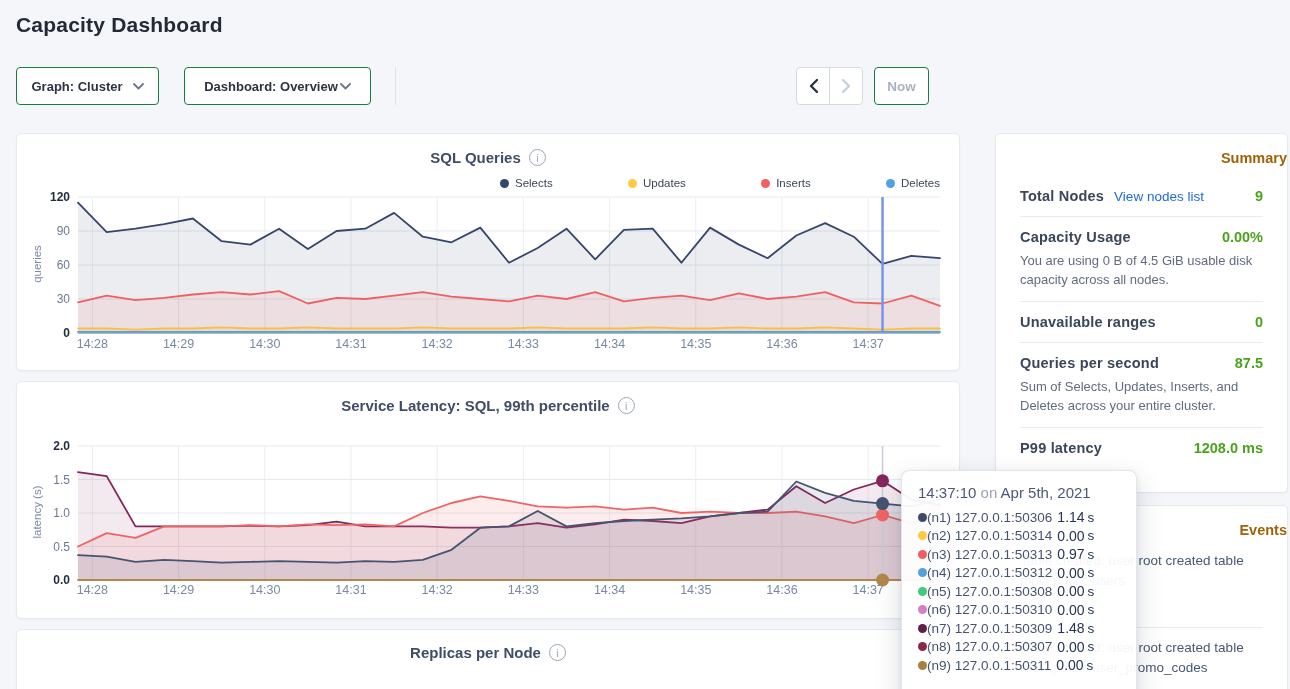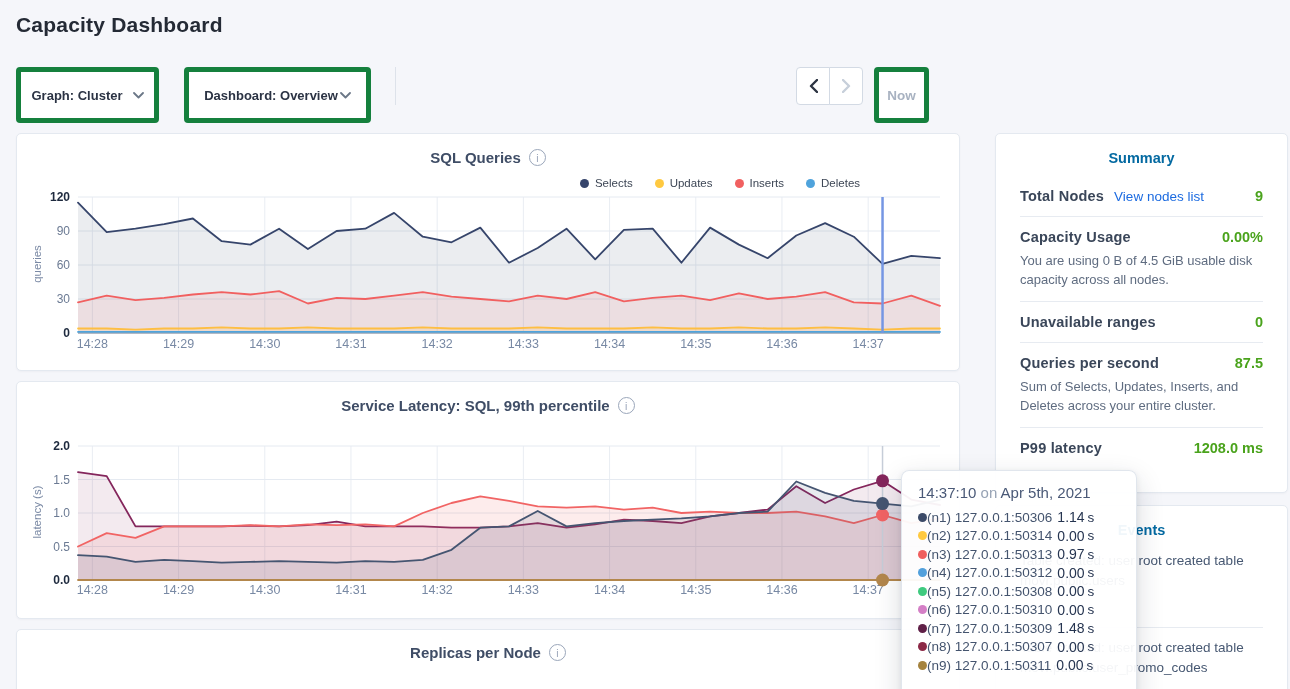--- a/index.html
+++ b/index.html
@@ -1,21 +1,21 @@
 <!DOCTYPE html>
 <html><head>
 <meta charset="utf-8">
 <style>
   *{box-sizing:border-box;margin:0;padding:0}
   html,body{width:1290px;height:689px}
   body{font-family:"Liberation Sans","DejaVu Sans",sans-serif;background:#f5f6fa;color:#242a35;-webkit-font-smoothing:antialiased}
   .page{position:relative;width:1290px;height:689px;overflow:hidden}
   h1{position:absolute;left:16px;top:13px;font-size:21px;font-weight:600;color:#242a35;letter-spacing:.2px}
   
-  .btn{position:absolute;top:67px;height:56px;background:#fff;border:5px solid #15803d;border-radius:4px;display:flex;align-items:center;justify-content:center;cursor:pointer;font-size:13px;font-weight:bold;color:#2b3344}
+  .btn{position:absolute;top:67px;height:38px;background:#fff;border:1px solid #15803d;border-radius:4px;display:flex;align-items:center;justify-content:center;cursor:pointer;font-size:13px;font-weight:bold;color:#2b3344}
   #dd-graph{left:16px;width:143px;gap:10px}
   #dd-dash{left:184px;width:187px;gap:2px}
   .chev{stroke:#6b7787;stroke-width:1.8;fill:none;stroke-linecap:round;stroke-linejoin:round}
   .vdiv{position:absolute;left:395px;top:67px;width:1px;height:38px;background:#dde2ea}
   #timesel{left:417px;width:369px;justify-content:flex-start;padding:0 14px;gap:12px}
   .badge{background:#e6eaf1;color:#394455;border-radius:3px;font-size:12px;font-weight:bold;padding:3px 7px}
   .tlabel{font-size:14px;font-weight:bold;color:#242a35}
   #timesel .chev{margin-left:auto}
   .pn{position:absolute;left:796px;top:67px;display:flex}
   .pn button{width:34px;height:38px;background:#fff;border:1px solid #d3dae4;display:flex;align-items:center;justify-content:center;cursor:pointer}
@@ -28,31 +28,31 @@
   
   .card{position:absolute;background:#fff;border:1px solid #e4e9f0;border-radius:5px;box-shadow:0 1px 2px rgba(40,52,76,.04)}
   #card-sql{left:16px;top:133px;width:944px;height:238px}
   #card-lat{left:16px;top:381px;width:944px;height:238px}
   #card-rep{left:16px;top:629px;width:944px;height:130px}
   #card-sum{left:995px;top:133px;width:293px;height:360px}
   #card-events{left:995px;top:505px;width:293px;height:260px}
   .chart-title{position:absolute;left:16px;width:944px;display:flex;justify-content:center;align-items:center;gap:8px;font-size:15px;font-weight:bold;color:#3f4d66}
   #t-sql{top:149px}#t-lat{top:397px}#t-rep{top:644px}
   .info{display:inline-flex;width:17px;height:17px;border:1.4px solid #9aa6ba;border-radius:50%;color:#9aa6ba;font-size:10.5px;font-weight:normal;align-items:center;justify-content:center;cursor:pointer}
-  .legend{position:absolute;left:500px;top:177px;width:440px;display:flex;justify-content:center;gap:22px;z-index:2}
+  .legend{position:absolute;left:500px;top:177px;width:440px;display:flex;justify-content:space-between;gap:22px;z-index:2}
   .lg-item{display:flex;align-items:center;gap:6px;font-size:11.5px;color:#3d4655}
   .lg-dot{width:9px;height:9px;border-radius:50%}
   svg.chart{position:absolute;display:block}
   #svg-sql{left:28px;top:176px}
   #svg-lat{left:28px;top:424px}
   .ytitle{position:absolute;width:120px;text-align:center;font-size:11.5px;color:#7b8aa5;transform:rotate(-90deg)}
   #yt-sql{left:-23px;top:258px}
   #yt-lat{left:-23px;top:506px}
   
-  .card-head{padding:16px 0 10px;text-align:center;font-size:14.5px;font-weight:bold;color:#0369a1}
+  .card-head{padding:16px 0 10px;text-align:right;font-size:14.5px;font-weight:bold;color:#a16207}
   .sum-body{padding:0 24px}
   .sum-row{padding:12px 0;border-top:1px solid #e7ebf1}
   .sum-row:first-child{border-top:none}
   .sum-top{display:flex;align-items:baseline}
   .sum-label{font-size:14.5px;font-weight:bold;color:#3a4659;letter-spacing:.2px}
   .sum-link{font-size:13.5px;font-weight:normal;color:#1c6be0;margin-left:10px;text-decoration:none;cursor:pointer}
   .sum-val{margin-left:auto;font-size:14.5px;font-weight:bold;color:#4aa31c}
   .sum-desc{margin-top:6px;font-size:13px;line-height:19px;color:#5f6c80}
   
   .ev-body{padding:0 24px}

